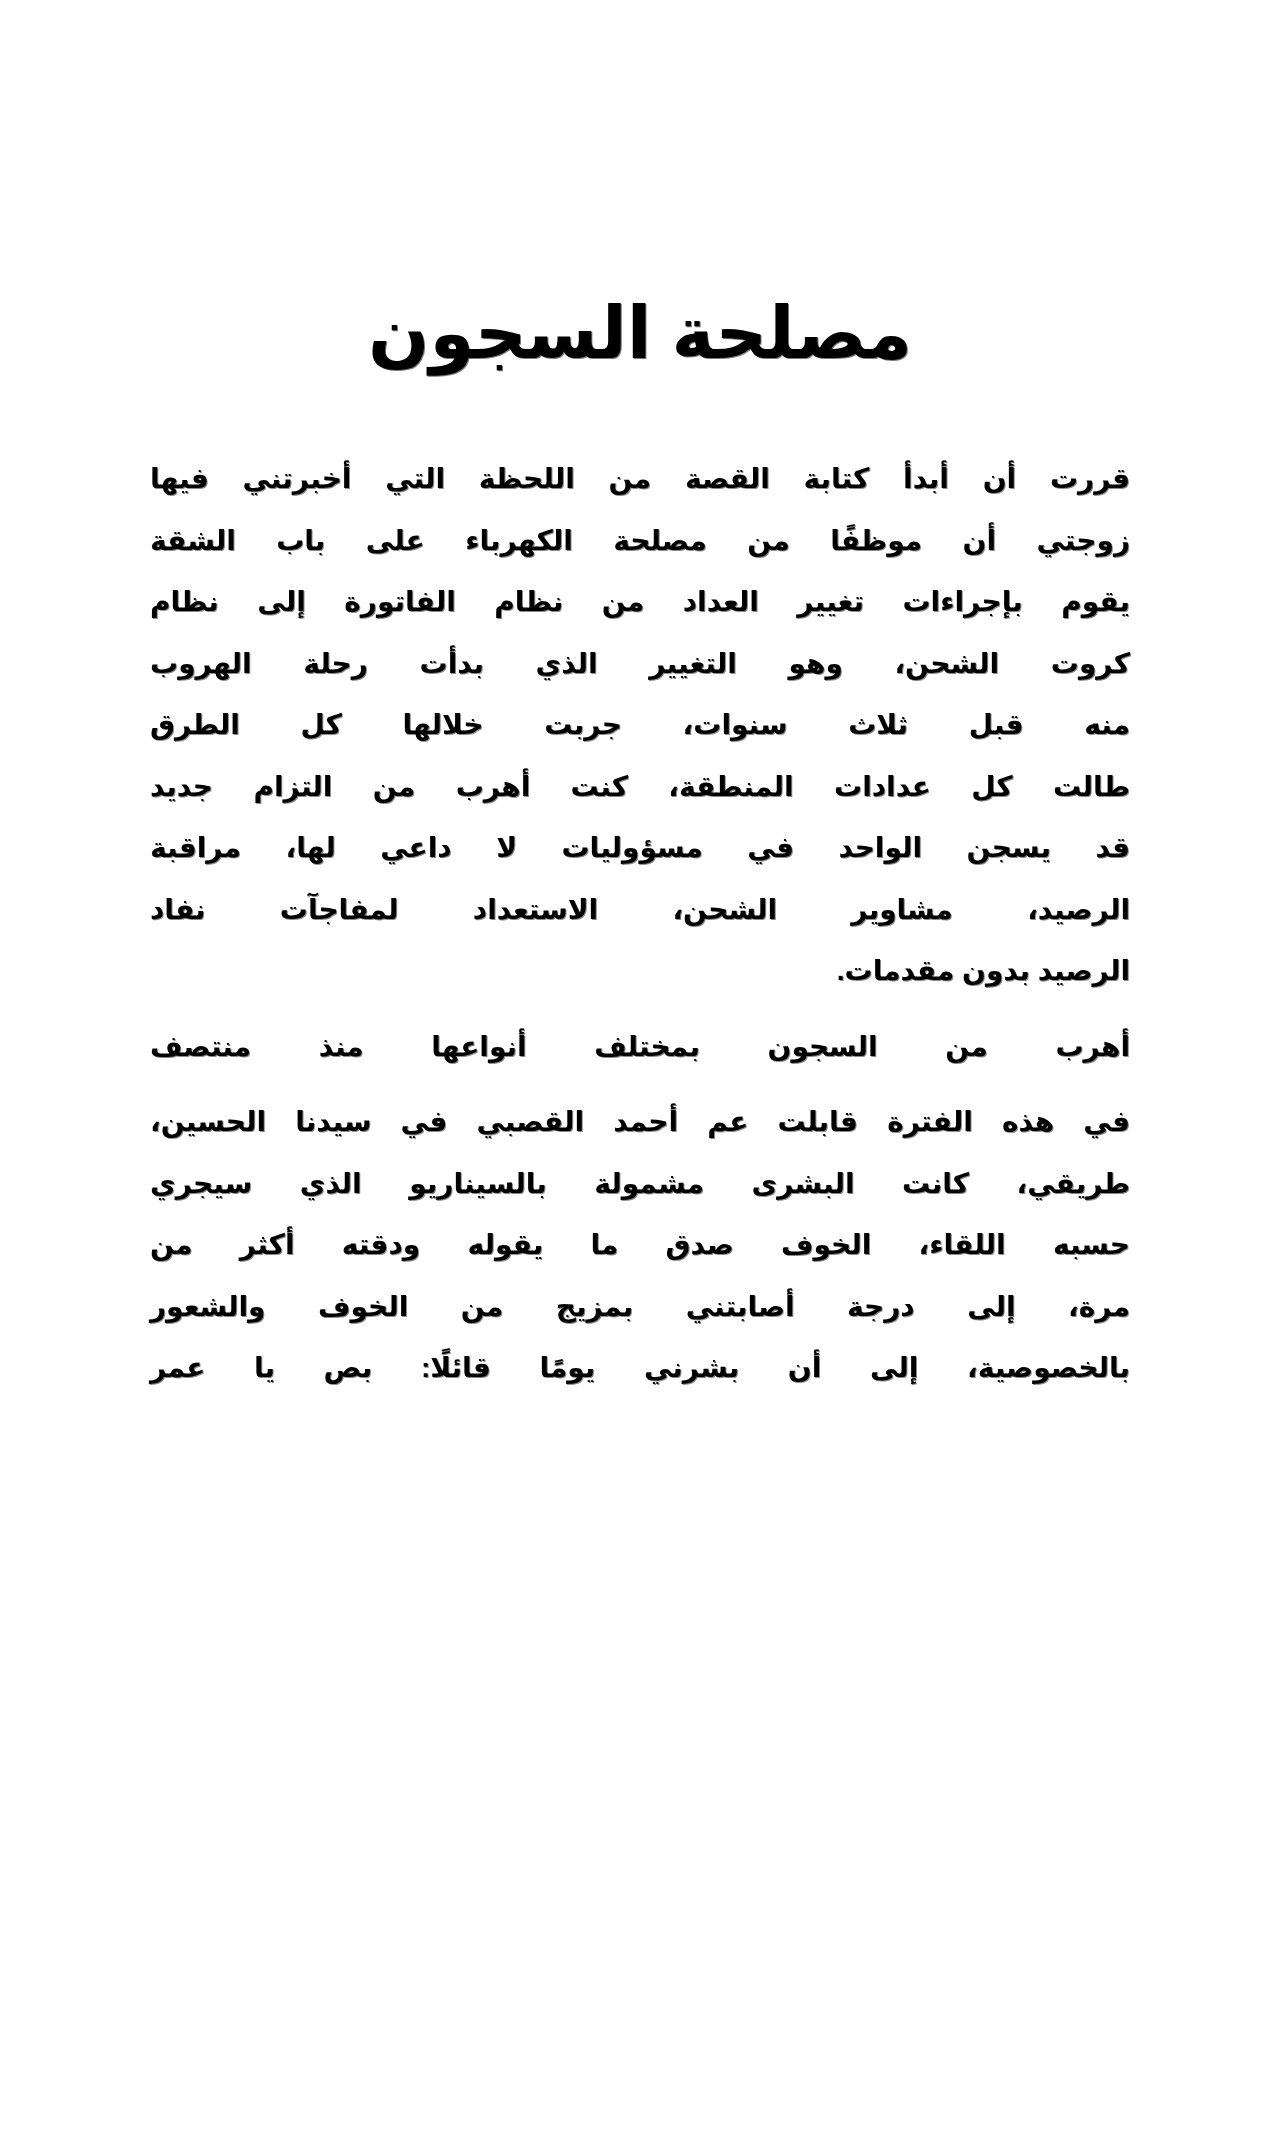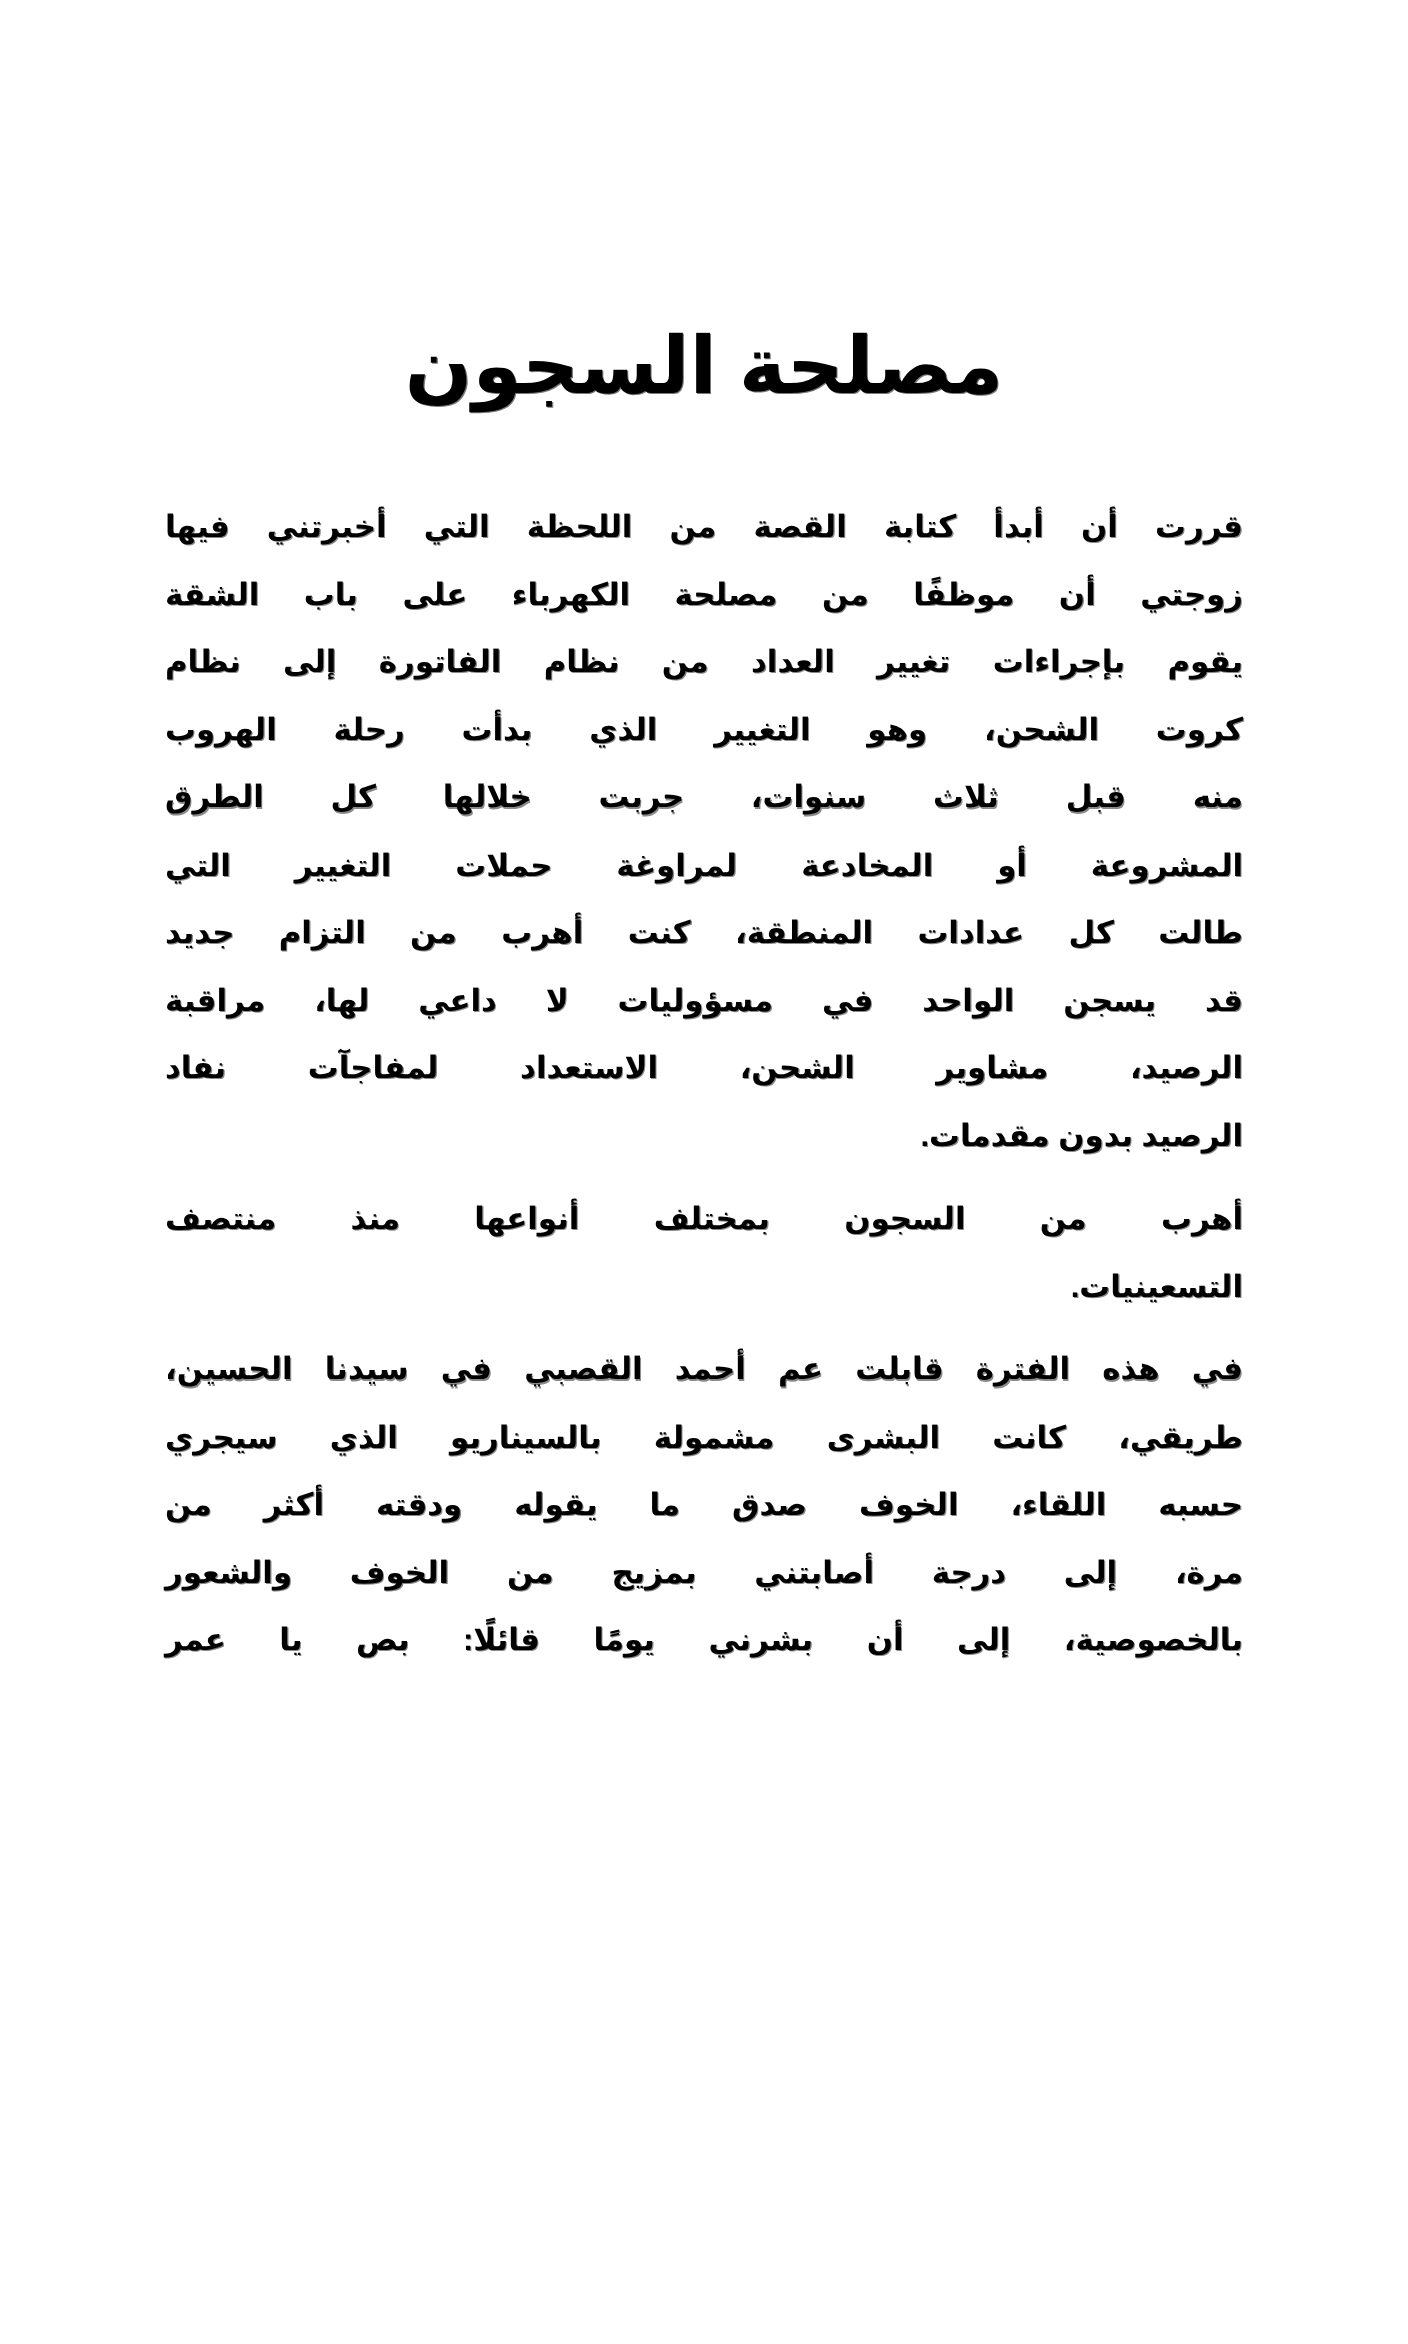--- a/index.html
+++ b/index.html
@@ -69,29 +69,27 @@
 <div class="page">
   <h1 class="title">مصلحة السجون</h1>
 
   <div class="body-text">
     <p class="para">
       <span class="line">قررت أن أبدأ كتابة القصة من اللحظة التي أخبرتني فيها</span>
       <span class="line">زوجتي أن موظفًا من مصلحة الكهرباء على باب الشقة</span>
       <span class="line">يقوم بإجراءات تغيير العداد من نظام الفاتورة إلى نظام</span>
       <span class="line">كروت الشحن، وهو التغيير الذي بدأت رحلة الهروب</span>
       <span class="line">منه قبل ثلاث سنوات، جربت خلالها كل الطرق</span>
-      <span class="line">المشروعة أو المخادعة لمراوغة حملات التغيير التي</span>
       <span class="line">طالت كل عدادات المنطقة، كنت أهرب من التزام جديد</span>
       <span class="line">قد يسجن الواحد في مسؤوليات لا داعي لها، مراقبة</span>
       <span class="line">الرصيد، مشاوير الشحن، الاستعداد لمفاجآت نفاد</span>
       <span class="line last">الرصيد بدون مقدمات.</span>
     </p>
     <p class="para">
       <span class="line">أهرب من السجون بمختلف أنواعها منذ منتصف</span>
-      <span class="line last">التسعينيات.</span>
     </p>
     <p class="para">
       <span class="line">في هذه الفترة قابلت عم أحمد القصبي في سيدنا الحسين،</span>
       <span class="line">طريقي، كانت البشرى مشمولة بالسيناريو الذي سيجري</span>
       <span class="line">حسبه اللقاء، الخوف صدق ما يقوله ودقته أكثر من</span>
       <span class="line">مرة، إلى درجة أصابتني بمزيج من الخوف والشعور</span>
       <span class="line">بالخصوصية، إلى أن بشرني يومًا قائلًا: بص يا عمر</span>
     </p>
   </div>
 </div>

